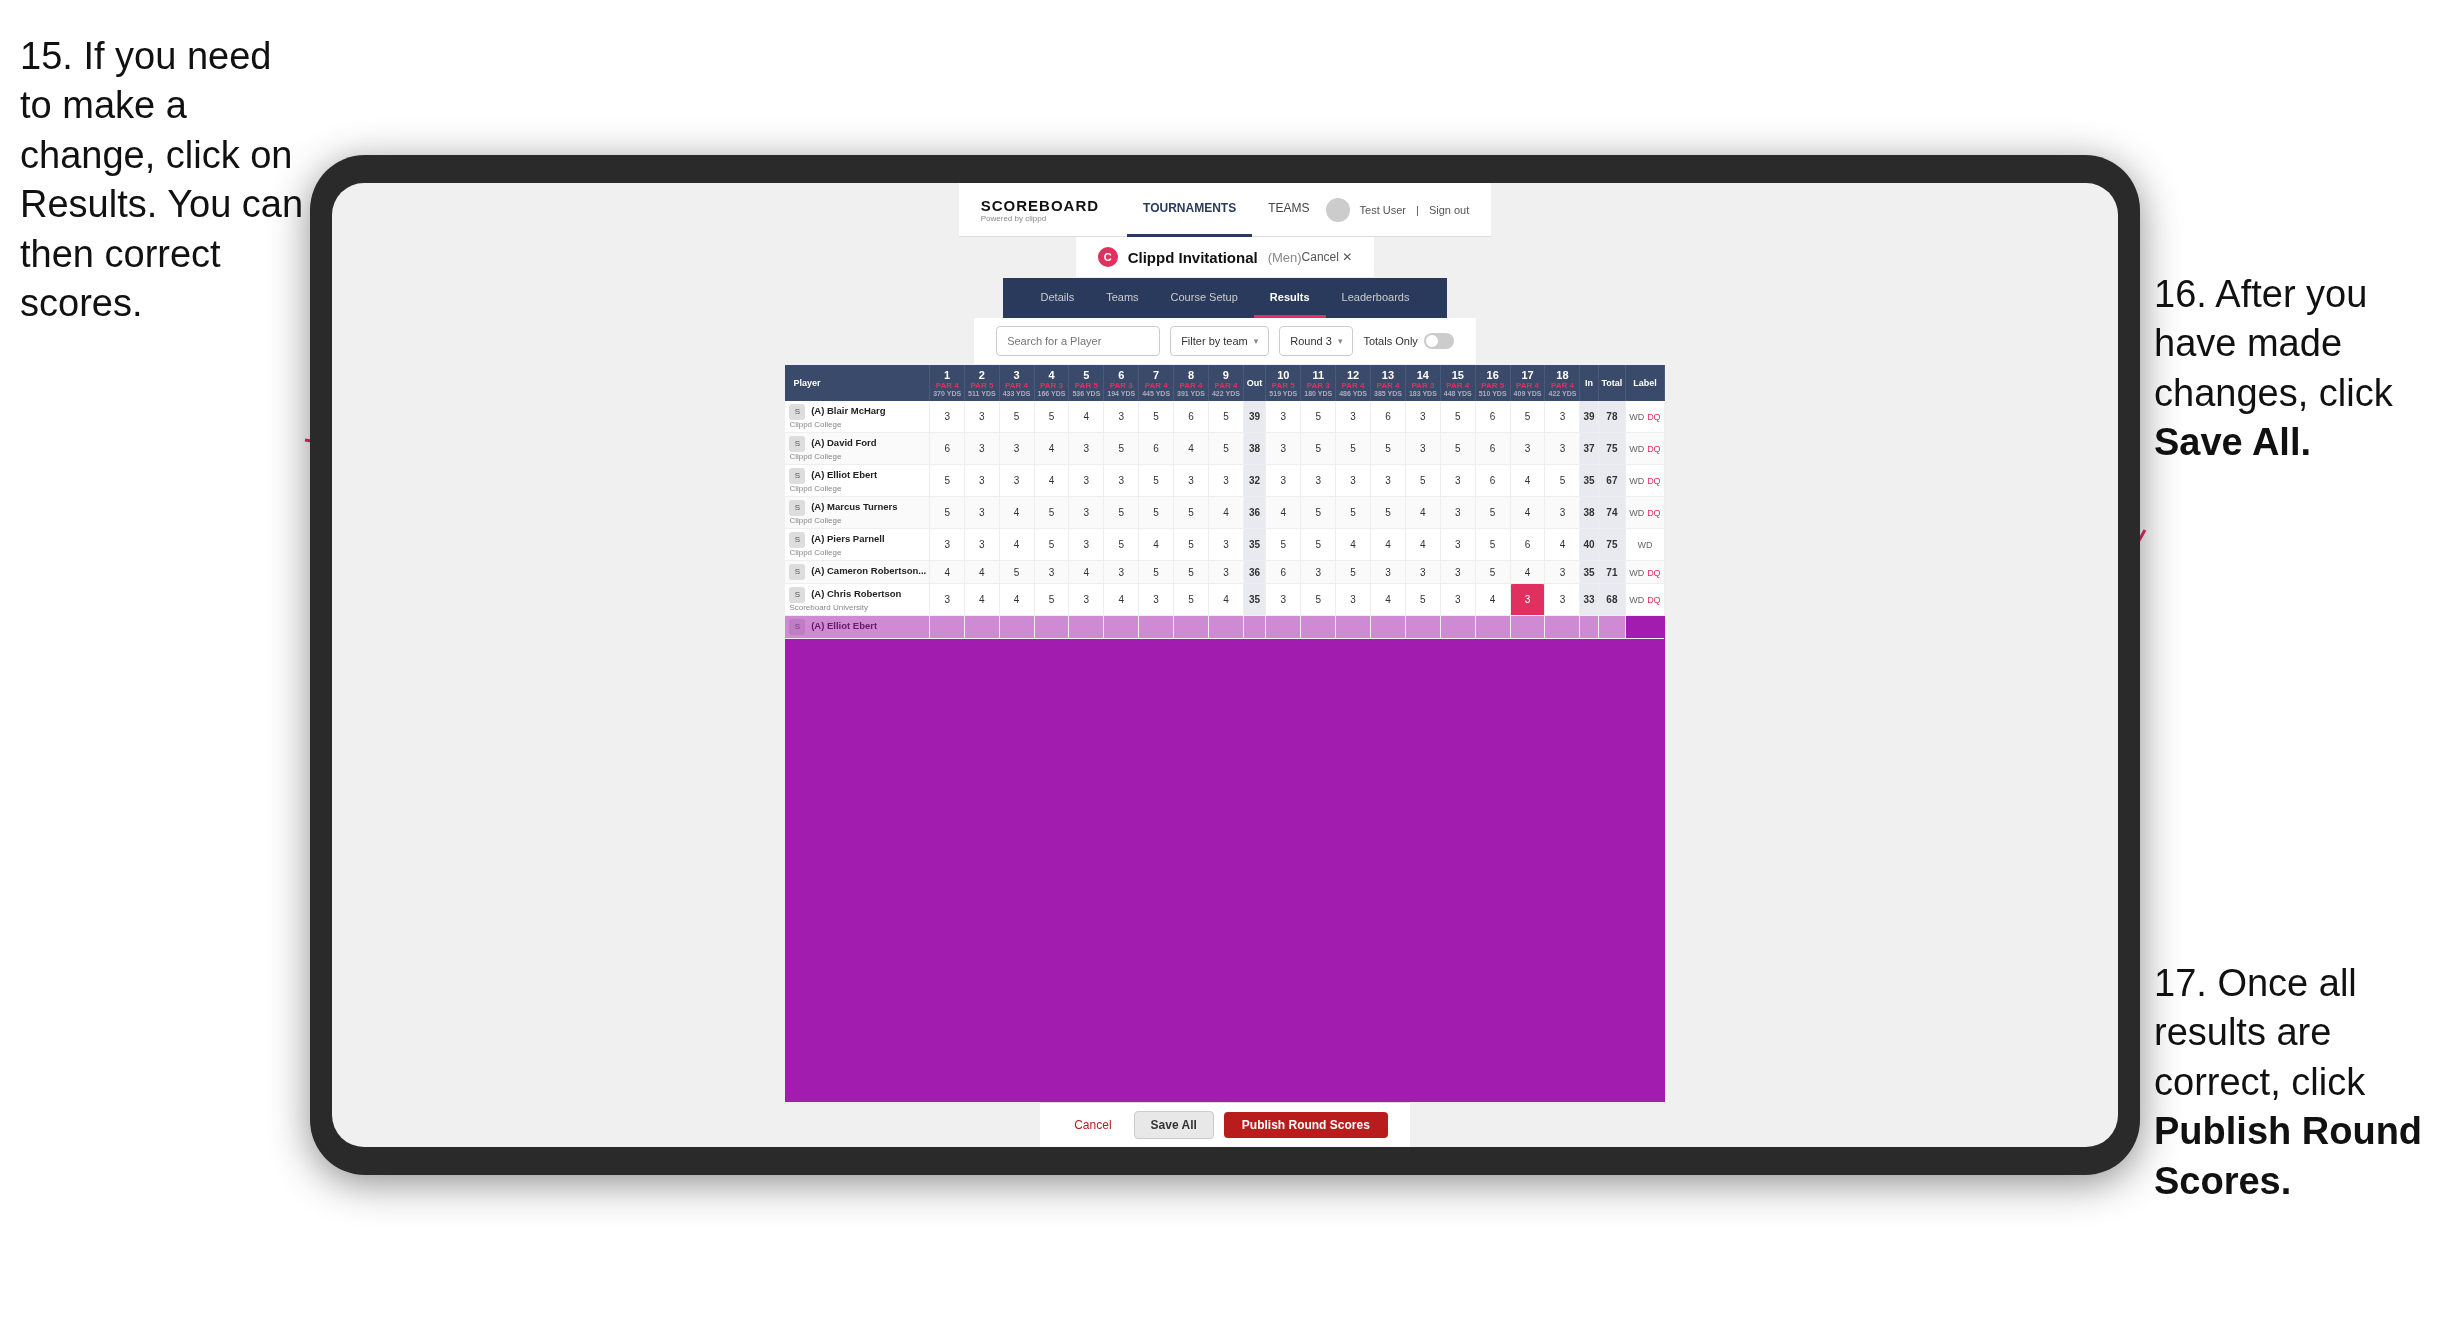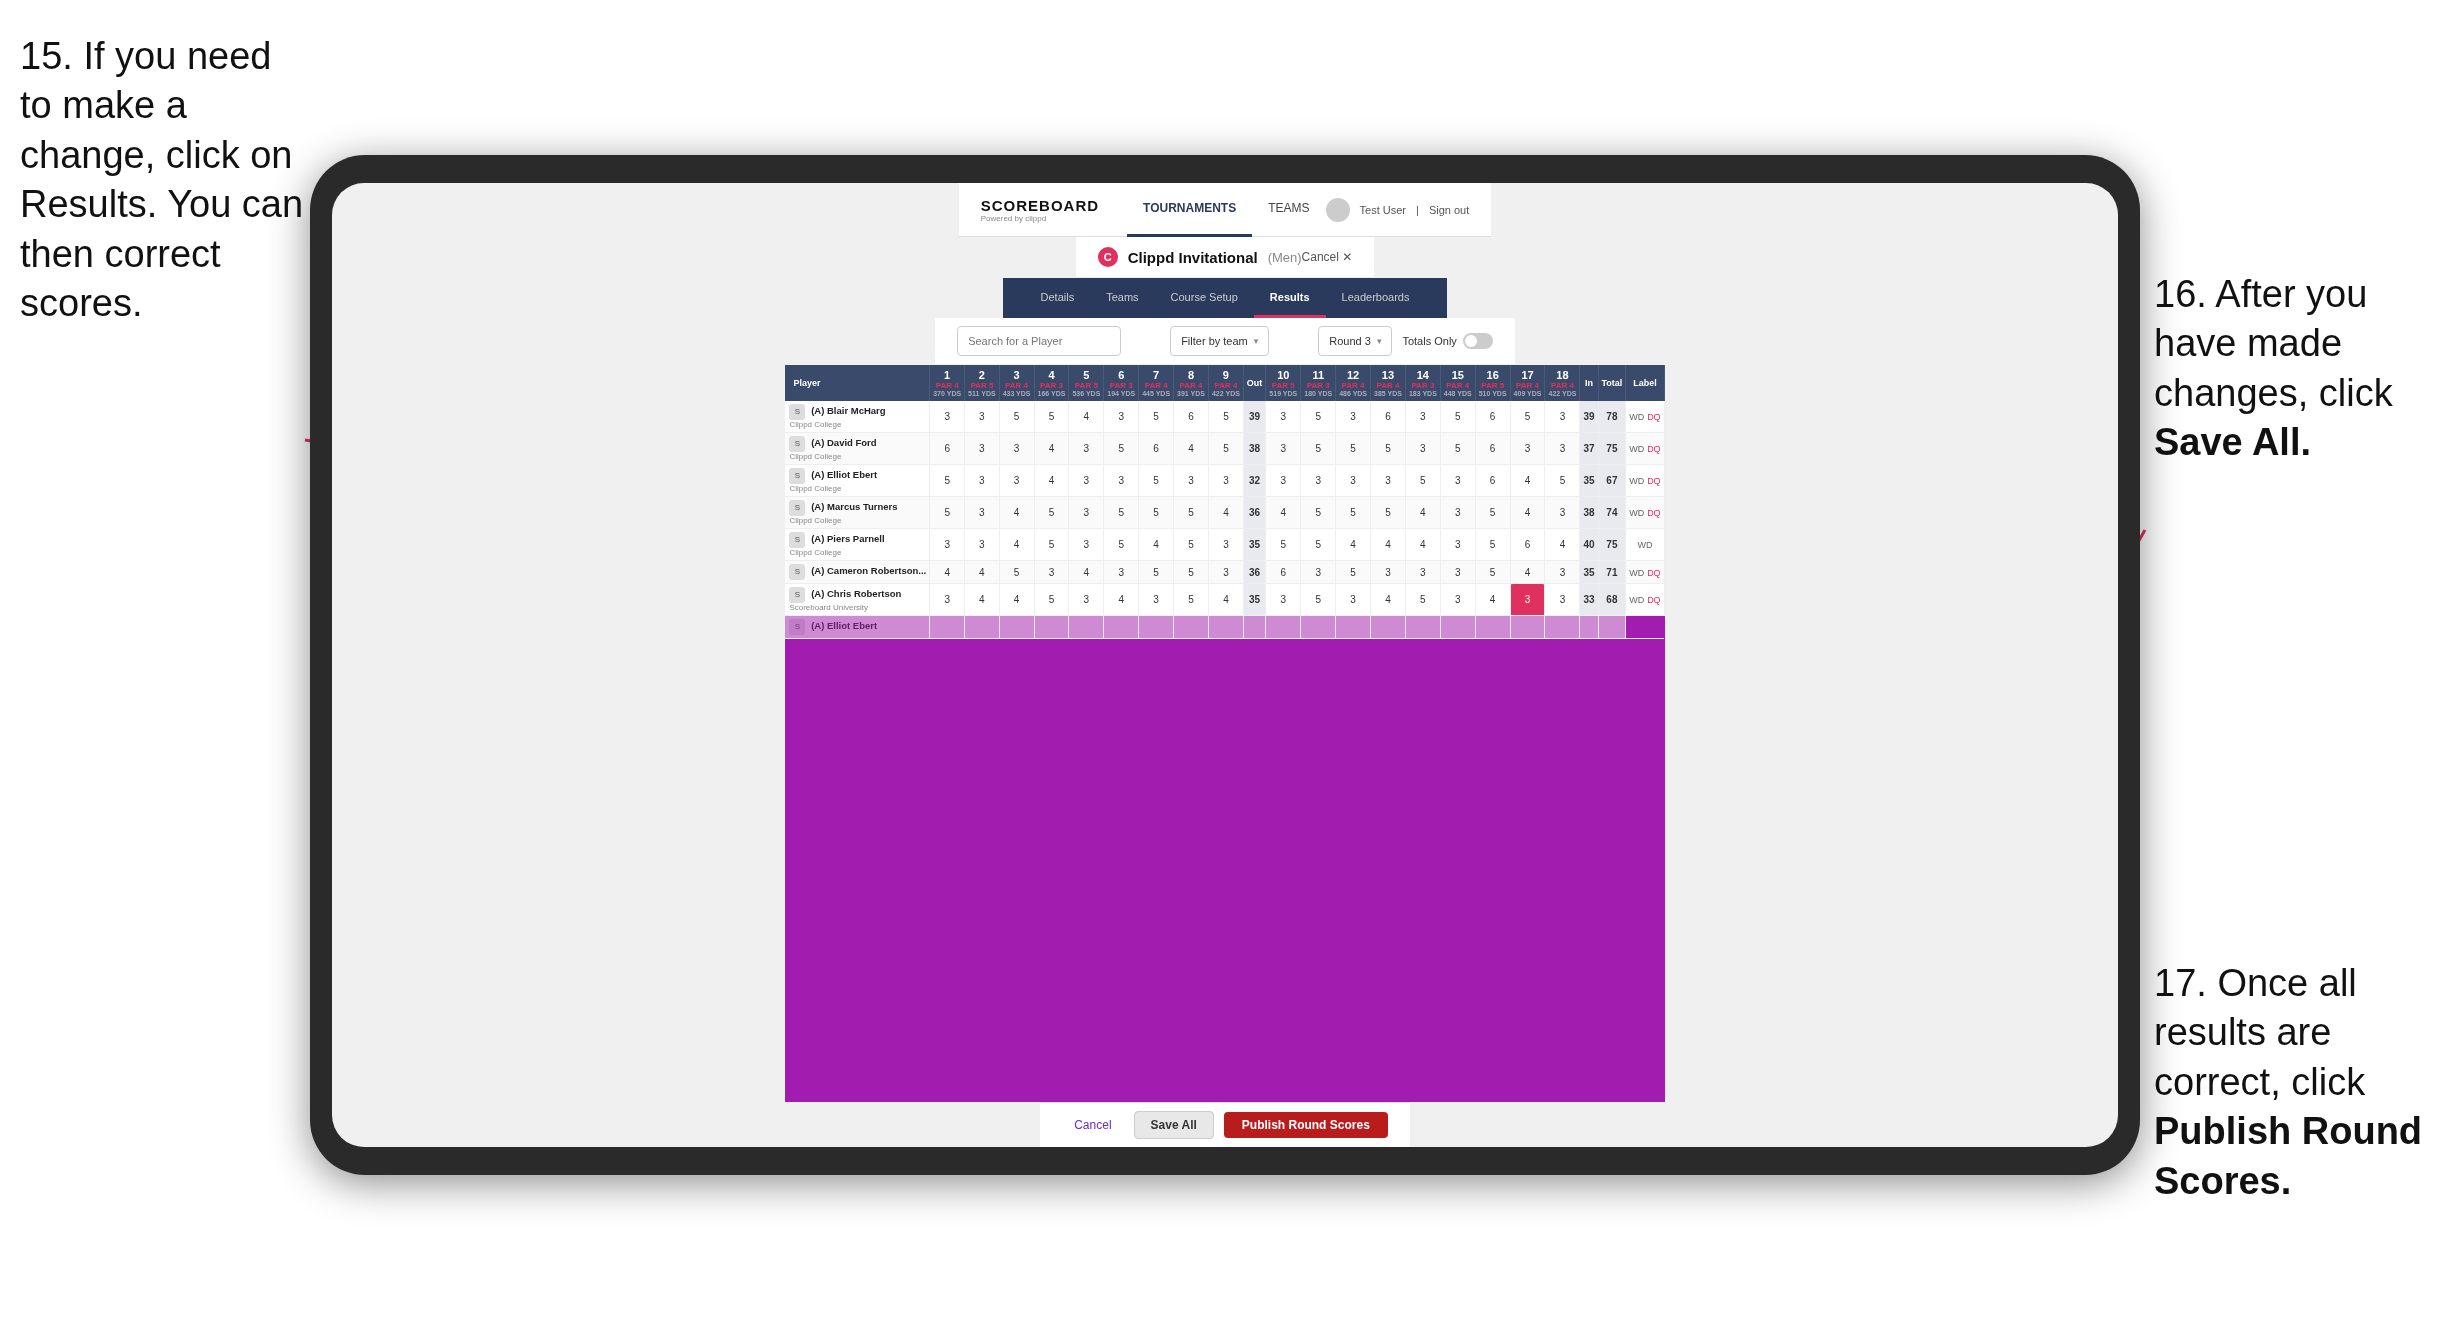--- a/index.html
+++ b/index.html
@@ -228,21 +228,20 @@
       border-radius: 4px;
       padding: 0 10px;
       font-size: 11px;
       display: flex;
       align-items: center;
       gap: 6px;
       cursor: pointer;
       background: #fff;
       color: #333;
       white-space: nowrap;
-      margin-left: 39px;
     }
     .filter-dropdown .chevron {
       font-size: 9px;
       color: #888;
     }
     .toggle-row {
       display: flex;
       align-items: center;
       gap: 6px;
       font-size: 11px;
@@ -381,21 +380,21 @@
       border-top: 1px solid #ddd;
       padding: 8px 22px;
       display: flex;
       align-items: center;
       justify-content: flex-end;
       gap: 10px;
       flex-shrink: 0;
     }
     .btn-cancel {
       font-size: 12px;
-      color: #6d28d9;
+      color: #b91c1c;
       background: none;
       border: none;
       cursor: pointer;
       padding: 6px 12px;
     }
     .btn-save {
       font-size: 12px;
       color: #333;
       background: #e8e8e8;
       border: 1px solid #ccc;

